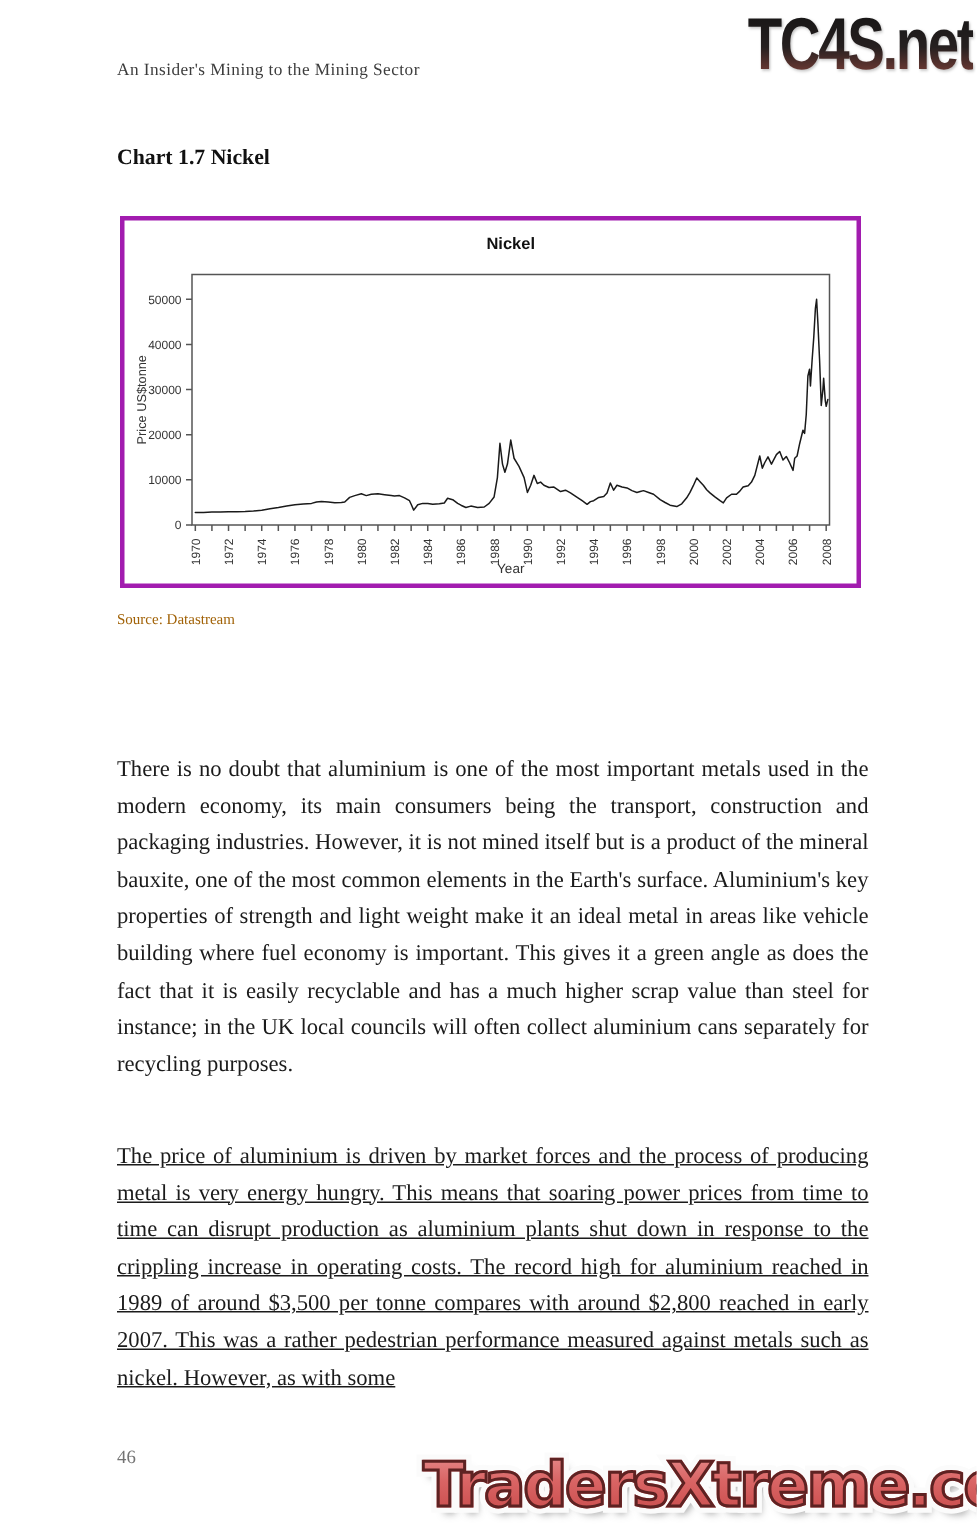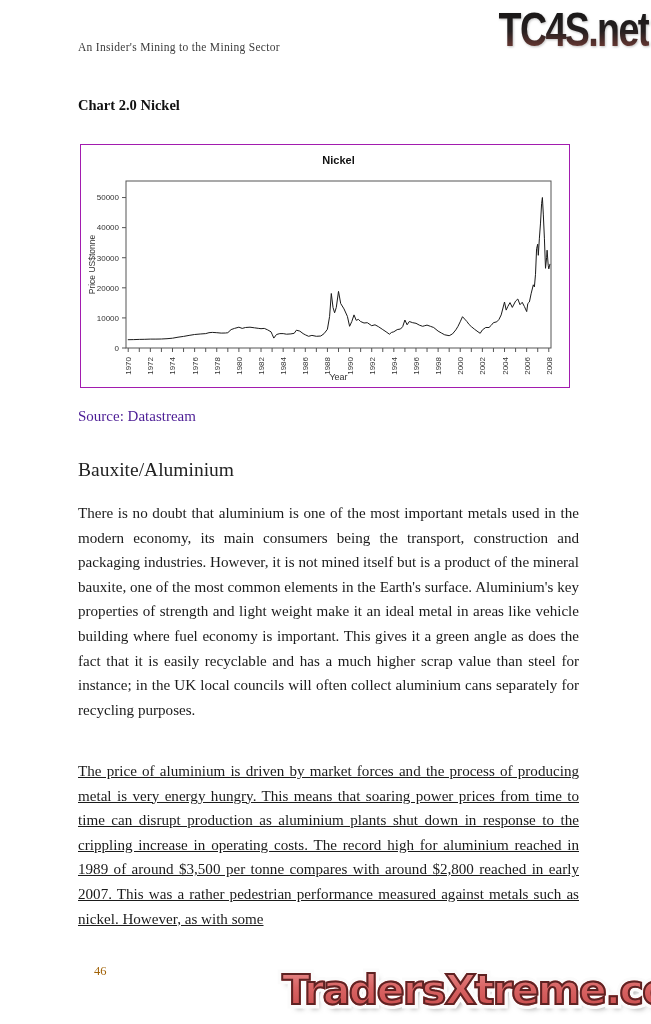--- a/index.html
+++ b/index.html
@@ -10,33 +10,33 @@
   .running-header{position:absolute;left:78px;top:41px;font-size:11.5px;color:#3d3d3d;letter-spacing:.3px;}
 
   .tc4s{position:absolute;top:0px;right:2px;font-family:"Liberation Sans",sans-serif;font-weight:bold;
         font-size:47px;letter-spacing:-2px;transform:scale(.8,1.04);transform-origin:top right;
         background:linear-gradient(to bottom,#151515 10%,#262020 55%,#6e3a34 85%,#8a4a40 100%);
         -webkit-background-clip:text;background-clip:text;color:transparent;
         filter:drop-shadow(1px 1px 1px rgba(0,0,0,.25));}
 
   .chart-heading{position:absolute;left:78px;top:97px;font-size:14.5px;font-weight:bold;color:#111;}
 
-  .chart-box{position:absolute;left:80px;top:144px;width:488px;height:242px;border:1px solid #a21caf;background:#fff;}
+  .chart-box{position:absolute;left:80px;top:144px;width:488px;height:242px;border:3px solid #a21caf;background:#fff;}
   #chart-svg{display:block;}
 
-  .source{position:absolute;left:78px;top:408px;font-size:15px;color:#4c1d95;}
+  .source{position:absolute;left:78px;top:408px;font-size:10px;color:#a16207;}
 
   .section-heading{position:absolute;left:78px;top:459px;margin:0;font-size:19.5px;font-weight:normal;color:#222;}
 
   .body{position:absolute;left:78px;width:501px;margin:0;font-size:15.1px;line-height:24.6px;
         text-align:justify;color:#1b1b1b;}
   .para1{top:501px;}
   .para2{top:759px;text-decoration:underline;}
 
-  .page-number{position:absolute;left:78px;top:964px;font-size:12.5px;color:#a16207;margin-left:16px;}
+  .page-number{position:absolute;left:78px;top:964px;font-size:12.5px;color:#737373;}
 
   .wm{position:absolute;white-space:nowrap;pointer-events:none;}
   .wm .stroke{position:absolute;left:0;top:0;color:#fff;}
   .wm .fill{position:relative;}
   .dlsub{left:187px;top:483px;font-family:"DejaVu Serif",serif;font-weight:bold;font-size:37px;letter-spacing:1px;}
   .dlsub .stroke{-webkit-text-stroke:8px #fdfdfd;text-shadow:3px 4px 4px rgba(70,70,70,.45);}
   .dlsub .fill{background:linear-gradient(to bottom,#e8565c 0%,#c01f27 45%,#a8151c 70%,#d8444a 100%);
                -webkit-background-clip:text;background-clip:text;color:transparent;
                -webkit-text-stroke:1px #7d0e14;}
   .traders{left:282px;top:966px;font-family:"DejaVu Sans",sans-serif;font-weight:bold;font-size:41px;letter-spacing:-1.5px;}
@@ -47,21 +47,21 @@
 </style>
 </head>
 <body>
 
 <div class="page">
 
   <div class="running-header">An Insider's Mining to the Mining Sector</div>
 
   <div class="tc4s">TC4S.net</div>
 
-  <div class="chart-heading">Chart 2.0 Nickel</div>
+  <div class="chart-heading">Chart 1.7 Nickel</div>
 
   <div class="chart-box">
     <svg id="chart-svg" width="488" height="242">
         <text x="257.5" y="19" text-anchor="middle" font-family="Liberation Sans, sans-serif" font-size="11" font-weight="bold" fill="#111">Nickel</text>
         <rect x="45" y="36" width="425" height="167" fill="none" stroke="#555" stroke-width="1"></rect>
         <line x1="41" y1="203" x2="45" y2="203" stroke="#555" stroke-width="1"></line>
         <text x="38" y="205.8" text-anchor="end" font-family="Liberation Sans, sans-serif" font-size="8" fill="#333">0</text>
         <line x1="41" y1="172.9099099099099" x2="45" y2="172.9099099099099" stroke="#555" stroke-width="1"></line>
         <text x="38" y="175.70990990990992" text-anchor="end" font-family="Liberation Sans, sans-serif" font-size="8" fill="#333">10000</text>
         <line x1="41" y1="142.81981981981983" x2="45" y2="142.81981981981983" stroke="#555" stroke-width="1"></line>
@@ -132,21 +132,20 @@
         <text x="448.65104166666623" y="212" text-anchor="end" font-family="Liberation Sans, sans-serif" font-size="8" fill="#333" transform="rotate(-90 448.65104166666623 212)">2006</text>
         <text x="470.78645833333286" y="212" text-anchor="end" font-family="Liberation Sans, sans-serif" font-size="8" fill="#333" transform="rotate(-90 470.78645833333286 212)">2008</text>
         <text x="14" y="119.5" text-anchor="middle" font-family="Liberation Sans, sans-serif" font-size="8.5" fill="#333" transform="rotate(-90 14 119.5)">Price US$tonne</text>
         <text x="257.5" y="235" text-anchor="middle" font-family="Liberation Sans, sans-serif" font-size="9" fill="#333">Year</text>
         <polyline points="47.2,194.7 52.7,194.6 58.3,194.4 63.8,194.3 69.3,194.1 74.9,194.1 80.4,194.0 86.0,193.7 91.5,193.2 97.0,192.2 102.6,191.4 108.1,190.4 113.6,189.5 119.2,189.0 124.7,188.6 128.0,187.7 131.3,187.4 135.8,187.7 140.2,188.1 144.6,188.0 146.8,187.7 150.1,184.6 153.5,183.4 157.9,182.2 161.2,183.4 164.5,182.5 169.0,182.2 173.4,182.8 177.8,183.4 180.0,183.7 183.3,183.4 186.7,184.9 190.0,186.8 191.1,189.2 192.8,193.1 195.5,189.5 198.8,188.6 202.2,188.6 205.5,189.2 209.9,188.9 213.2,188.3 215.4,185.2 218.8,186.1 222.1,188.6 224.3,189.8 227.6,191.3 230.9,190.4 235.4,191.3 239.8,191.0 243.1,188.6 246.4,184.3 248.6,171.4 250.3,148.5 252.0,162.4 253.6,167.8 255.3,162.4 257.5,146.4 259.7,158.5 263.0,163.9 266.4,171.4 268.6,181.3 270.8,176.5 273.0,169.9 275.2,175.3 277.4,174.4 279.6,176.5 283.0,178.0 286.3,177.7 290.7,180.7 294.0,179.8 297.3,181.6 301.8,184.6 305.1,186.8 308.4,189.2 310.6,187.4 312.8,186.8 316.2,184.6 319.5,184.0 321.7,181.6 323.9,175.0 326.1,179.8 328.3,176.5 331.7,177.7 335.0,178.3 338.3,180.1 341.6,181.3 343.8,180.7 346.0,180.1 349.4,181.3 352.7,182.5 357.1,186.1 360.4,188.0 363.7,189.8 368.2,190.7 371.5,188.9 374.8,184.9 377.0,181.3 379.2,176.8 381.5,171.7 383.7,174.1 385.9,176.5 388.1,179.5 390.3,181.6 393.6,184.3 397.0,186.8 399.2,188.3 401.4,184.9 404.7,182.5 408.0,182.5 410.2,180.4 412.4,177.7 415.8,176.8 418.0,174.4 420.2,169.9 423.5,157.0 425.2,165.1 426.8,161.5 429.0,157.6 431.3,162.4 434.6,156.1 436.8,154.0 439.0,159.7 441.2,157.3 443.4,161.5 445.7,166.6 446.8,158.5 448.4,157.0 450.1,148.8 452.3,139.8 453.4,141.9 454.5,129.3 455.6,103.7 456.7,99.2 457.3,110.3 458.4,93.2 459.5,78.1 460.6,58.6 461.4,52.5 462.3,69.1 463.4,93.2 464.5,123.3 465.6,112.7 466.1,105.2 467.2,120.3 467.8,123.9 468.9,119.3" fill="none" stroke="#1a1a1a" stroke-width="1" stroke-linejoin="round" stroke-linecap="round"></polyline>
       </svg>
   </div>
 
   <div class="source">Source: Datastream</div>
 
-  <h2 class="section-heading">Bauxite/Aluminium</h2>
 
   <p class="body para1">There is no doubt that aluminium is one of the most important metals used in the modern economy, its main consumers being the transport, construction and packaging industries. However, it is not mined itself but is a product of the mineral bauxite, one of the most common elements in the Earth's surface. Aluminium's key properties of strength and light weight make it an ideal metal in areas like vehicle building where fuel economy is important. This gives it a green angle as does the fact that it is easily recyclable and has a much higher scrap value than steel for instance; in the UK local councils will often collect aluminium cans separately for recycling purposes.</p>
   <p class="body para2">The price of aluminium is driven by market forces and the process of producing metal is very energy hungry. This means that soaring power prices from time to time can disrupt production as aluminium plants shut down in response to the crippling increase in operating costs. The record high for aluminium reached in 1989 of around $3,500 per tonne compares with around $2,800 reached in early 2007. This was a rather pedestrian performance measured against metals such as nickel. However, as with some</p>
 
 
   <div class="page-number">46</div>
 
   <div class="wm traders">
     <span class="stroke">TradersXtreme.com</span>
     <span class="fill">TradersXtreme.com</span>

